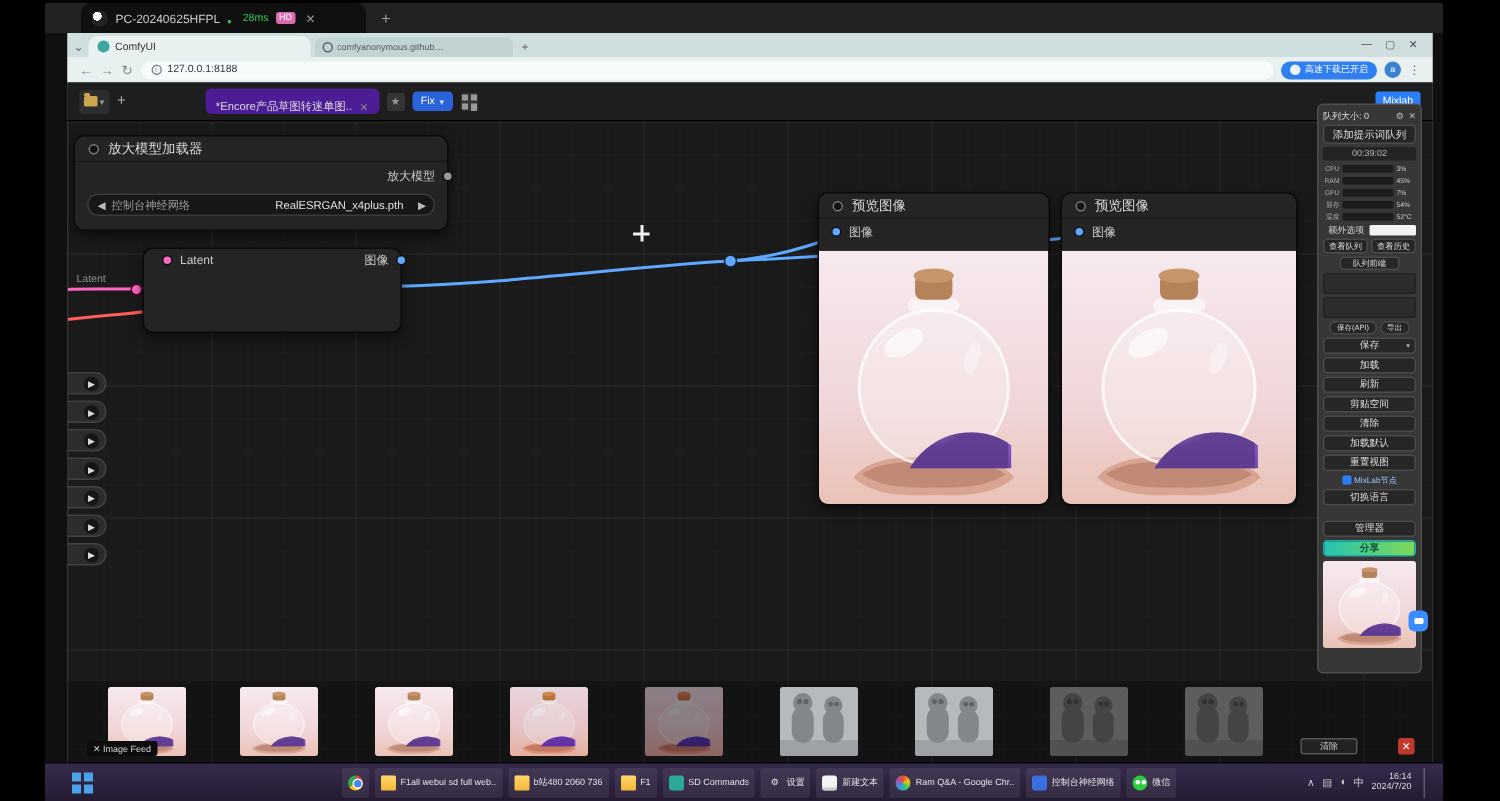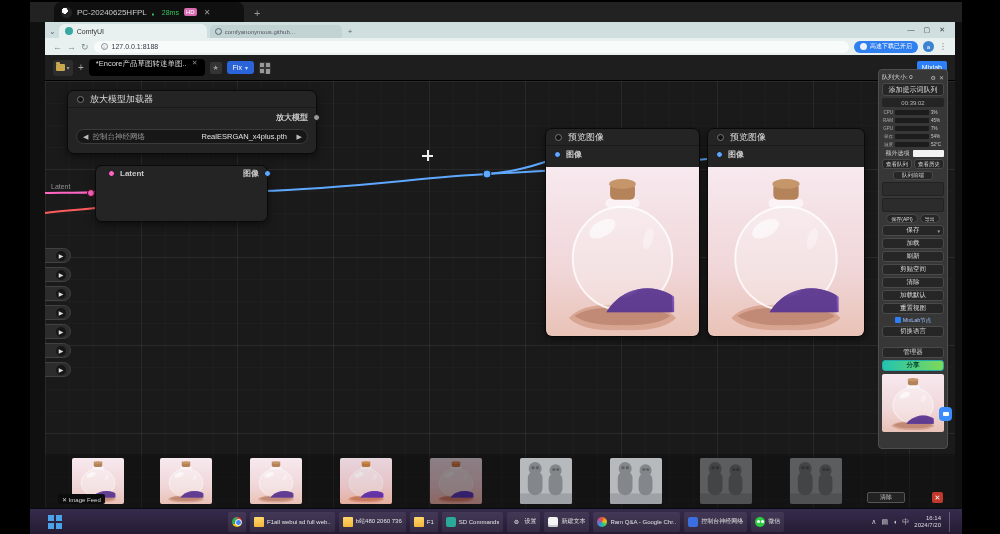--- a/index.html
+++ b/index.html
@@ -46,21 +46,21 @@
   .menu3 { font-size:8px; color:#667; }
 
   
   .app { position:absolute; left:0; top:33px; right:0; bottom:0; background:#181818; }
   .appbar { height:26px; background:#1e1e1e; border-bottom:1px solid #000; display:flex; align-items:center; gap:5px; padding:0 8px;}
   .fbtn { width:20px; height:16px; background:#2d2d2d; border-radius:3px; display:flex; align-items:center; justify-content:center; gap:1px;}
   .fbtn .fold { width:9px; height:7px; background:#caa64e; border-radius:1px; position:relative;}
   .fbtn .fold:before{content:"";position:absolute;top:-2px;left:0;width:4px;height:2px;background:#caa64e;border-radius:1px 1px 0 0;}
   .fbtn .c { color:#999; font-size:6px;}
   .plus2 { color:#aaa; font-size:10px; }
-  .wftab { height:17px; background:#000000; border-radius:4px; display:flex; align-items:flex-start; gap:5px; padding:0 7px;}
+  .wftab { height:17px; background:#4c1d95; border-radius:4px; display:flex; align-items:flex-end; gap:5px; padding:0 7px;margin-left:48px;}
   .wftab span { font-size:7.5px; color:#ddd; white-space:nowrap;}
   .wftab .x { color:#888; font-size:7px;}
   .staricon { width:12px; height:12px; background:#343434; border-radius:2px; color:#999; font-size:7px; display:flex; align-items:center; justify-content:center;}
   .fixpill { height:13px; background:#2b63d9; border-radius:3px; display:flex; align-items:center; gap:3px; padding:0 6px;}
   .fixpill span { font-size:7px; color:#fff;}
   .fixpill .c { color:#cfe0ff; font-size:6px;}
   .gridicon { width:12px; height:12px; border-radius:2px; background:
      linear-gradient(#999,#999) 1px 1px/4px 4px no-repeat,
      linear-gradient(#999,#999) 7px 1px/4px 4px no-repeat,
      linear-gradient(#999,#999) 1px 7px/4px 4px no-repeat,
@@ -76,21 +76,21 @@
       linear-gradient(rgba(255,255,255,.018) 1px, transparent 1px),
       linear-gradient(90deg, rgba(255,255,255,.018) 1px, transparent 1px);
     background-size:96px 88px,96px 88px,24px 22px,24px 22px; }
   .wires { position:absolute; left:0; top:0; z-index:1; }
 
   .node { position:absolute; background:#242424; border:1px solid #0a0a0a; border-radius:7px;
     box-shadow:0 3px 8px rgba(0,0,0,.5); z-index:2; }
   .ntitle { height:17px; display:flex; align-items:center; gap:6px; padding:0 9px; border-bottom:1px solid #1a1a1a;}
   .ndot { width:7px; height:7px; border-radius:50%; background:#121212; border:1.5px solid #777; flex:0 0 auto;}
   .ntitle span { font-size:9px; color:#d8d8d8; }
-  .slotrow { position:relative; height:15px; display:flex; align-items:center;font-weight:bold; }
+  .slotrow { position:relative; height:15px; display:flex; align-items:center; }
   .sdot { width:7px; height:7px; border-radius:50%; border:1px solid #111; flex:0 0 auto; }
   .slotrow .lab { font-size:8px; color:#c9c9c9; margin-left:5px;}
   .outrow { justify-content:flex-end; }
   .outrow .lab { margin:0 5px 0 0; }
   .widget { margin:3px 8px; height:15px; background:#171717; border:1px solid #3a3a3a; border-radius:8px;
     display:flex; align-items:center; padding:0 6px; gap:4px;}
   .widget .arr { color:#bbb; font-size:7px; }
   .widget .wl { font-size:7.5px; color:#9a9a9a; }
   .widget .wv { font-size:7.5px; color:#e2e2e2; margin-left:auto; margin-right:14px;}
   .pimg { position:absolute; left:0; right:0; bottom:0; top:38px; overflow:hidden; border-radius:0 0 6px 6px;}
@@ -326,21 +326,21 @@
           <path d="M442,93 C470,91 498,82 511,77" stroke="#5fa8ff" stroke-width="2" fill="none"></path>
           <path d="M442,93 C545,88 632,81 673,77" stroke="#5fa8ff" stroke-width="2" fill="none"></path>
           <circle cx="442" cy="93" r="4" fill="#5fa8ff" stroke="#123" stroke-width="1"></circle>
           <path d="M0,112 C18,111 45,113 64,110" stroke="#ff66c4" stroke-width="2" fill="none"></path>
           <circle cx="46" cy="112" r="3.5" fill="#ff66c4" stroke="#401" stroke-width="1"></circle>
           <path d="M0,132 C25,129 48,128 64,125" stroke="#ff5c5c" stroke-width="2" fill="none"></path>
         </svg>
 
         <span class="straylab" style="left:6px;top:102px">Latent</span>
 
-        <div class="node" style="left:22px;top:9px;width:250px;height:64px">
+        <div class="node" style="left:4px;top:9px;width:250px;height:64px">
           <div class="ntitle">
             <span class="ndot"></span>
             <span>放大模型加载器</span>
           </div>
           <div class="slotrow outrow" style="height:18px">
             <span class="lab">放大模型</span>
             <span class="sdot" style="background:#9a9a9a;margin-right:-4px"></span>
           </div>
           <div class="widget">
             <span class="arr">◀</span>

